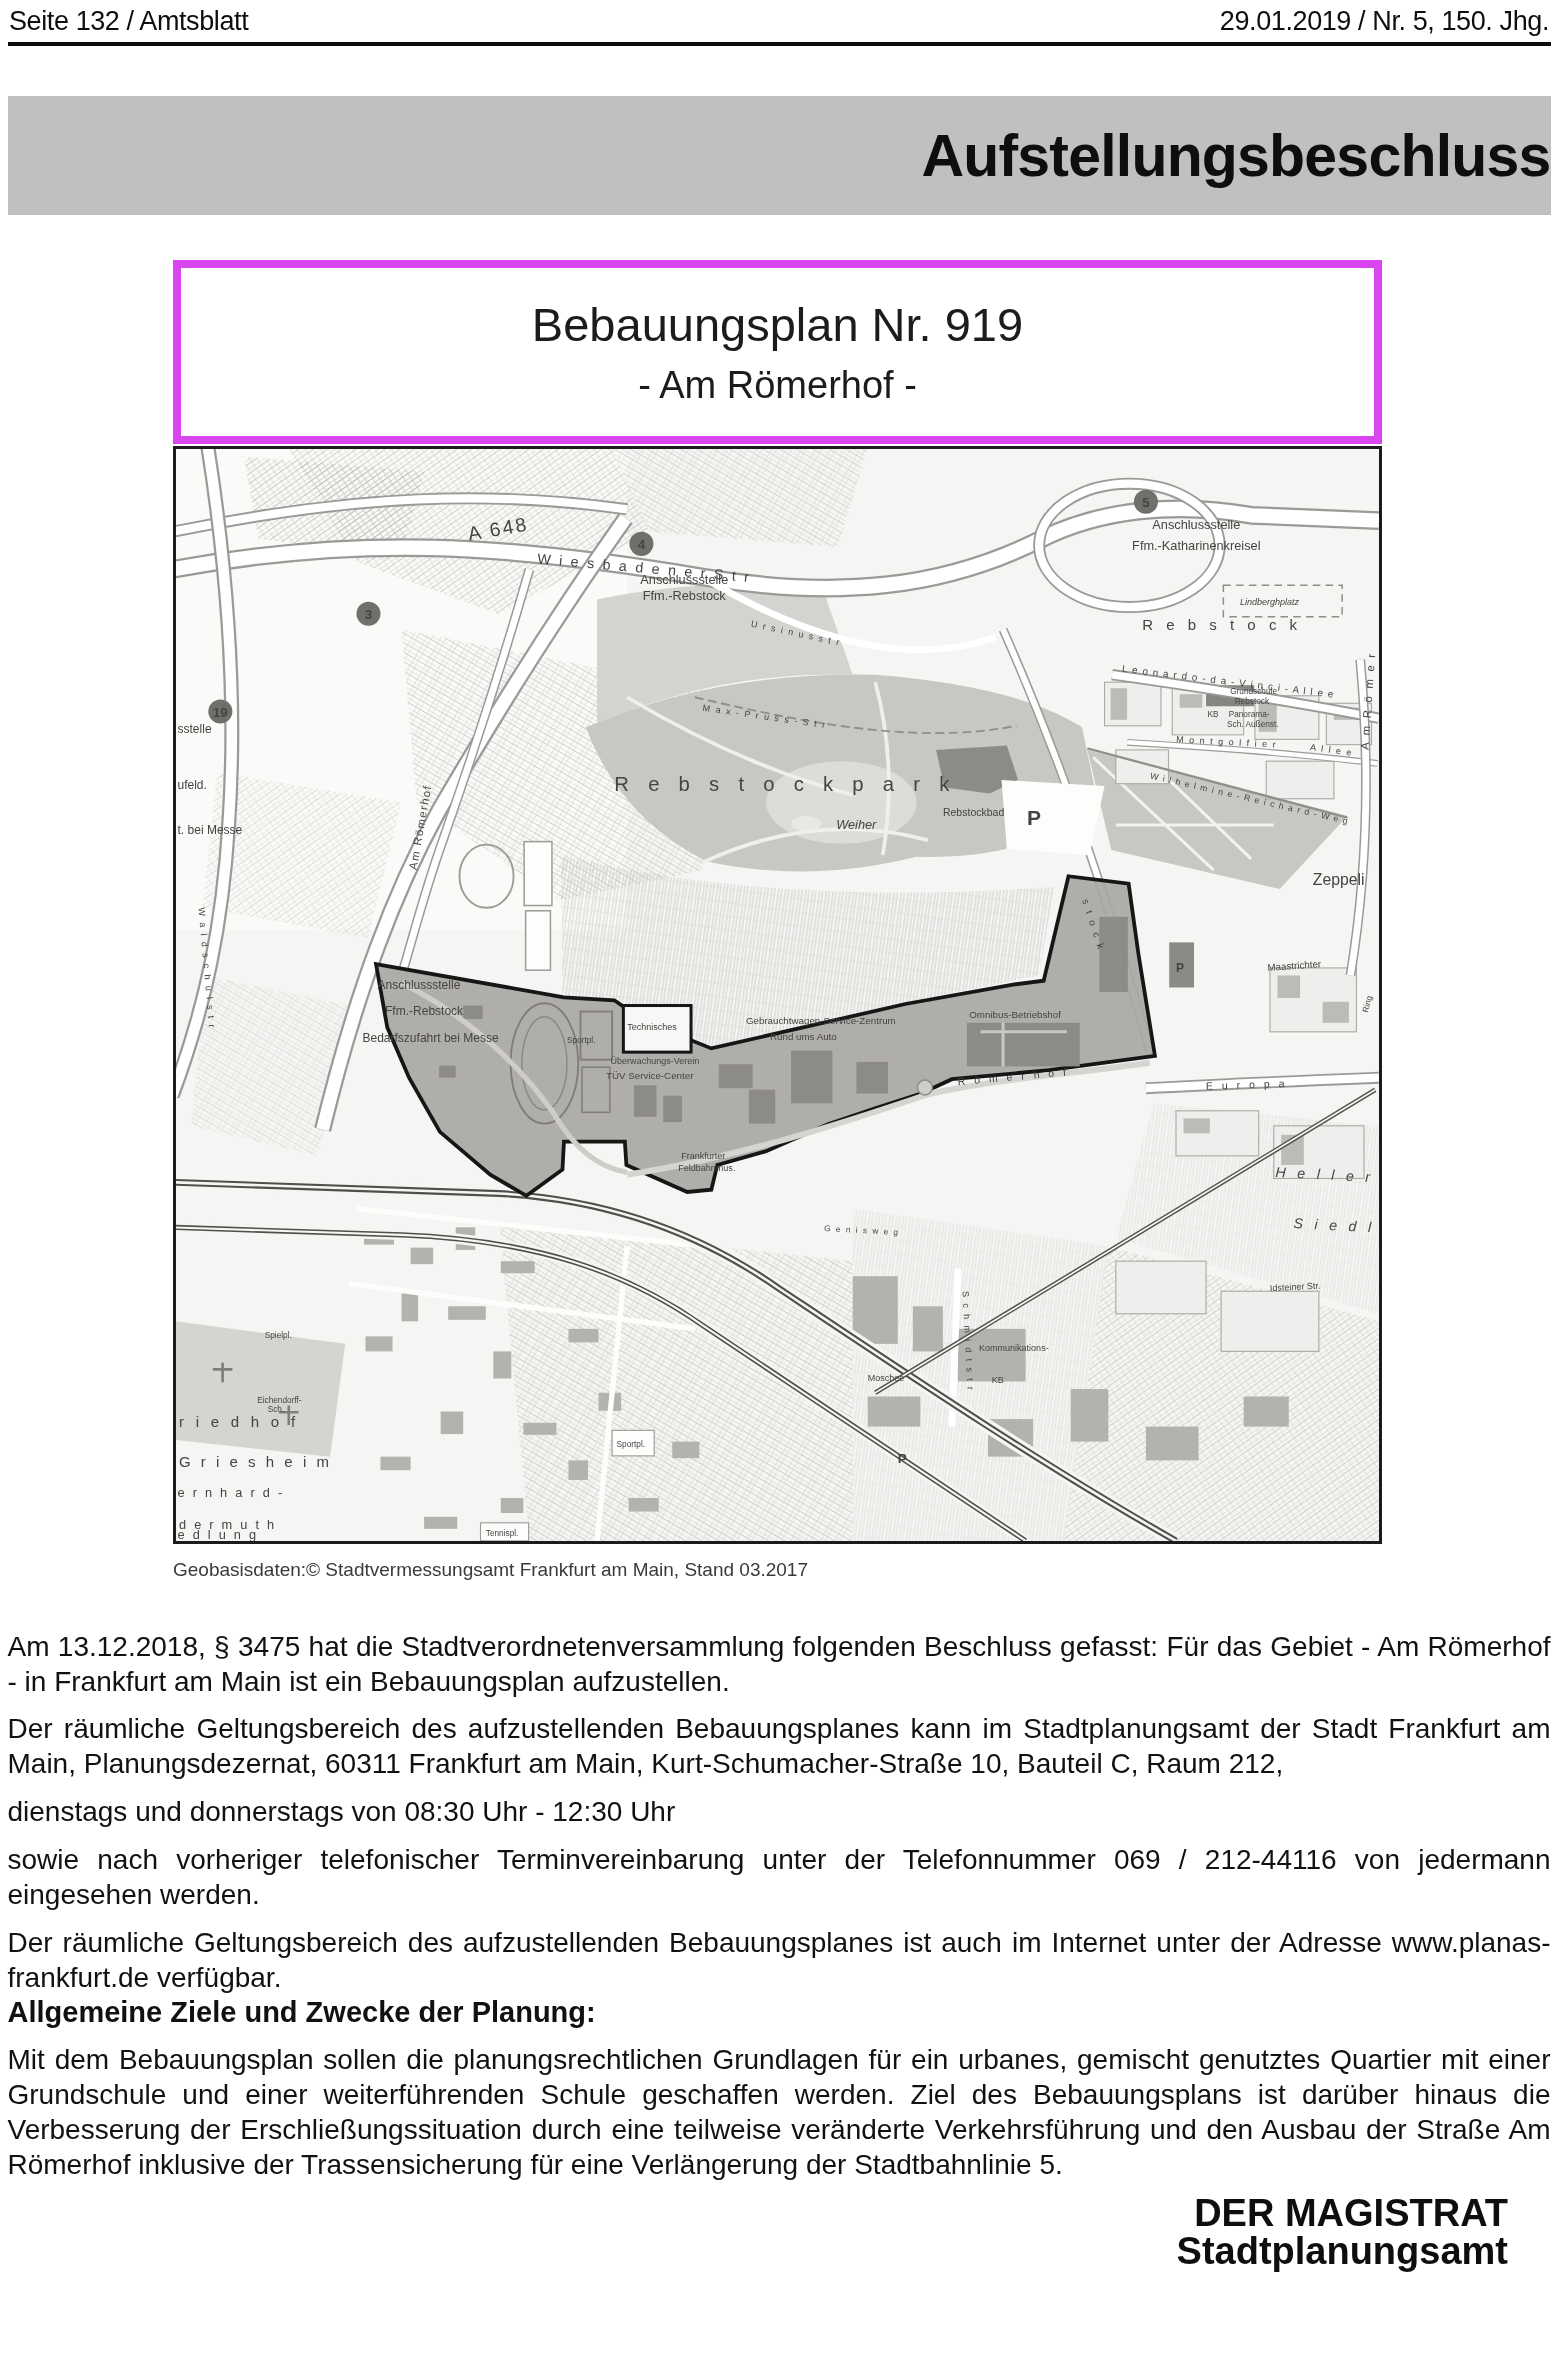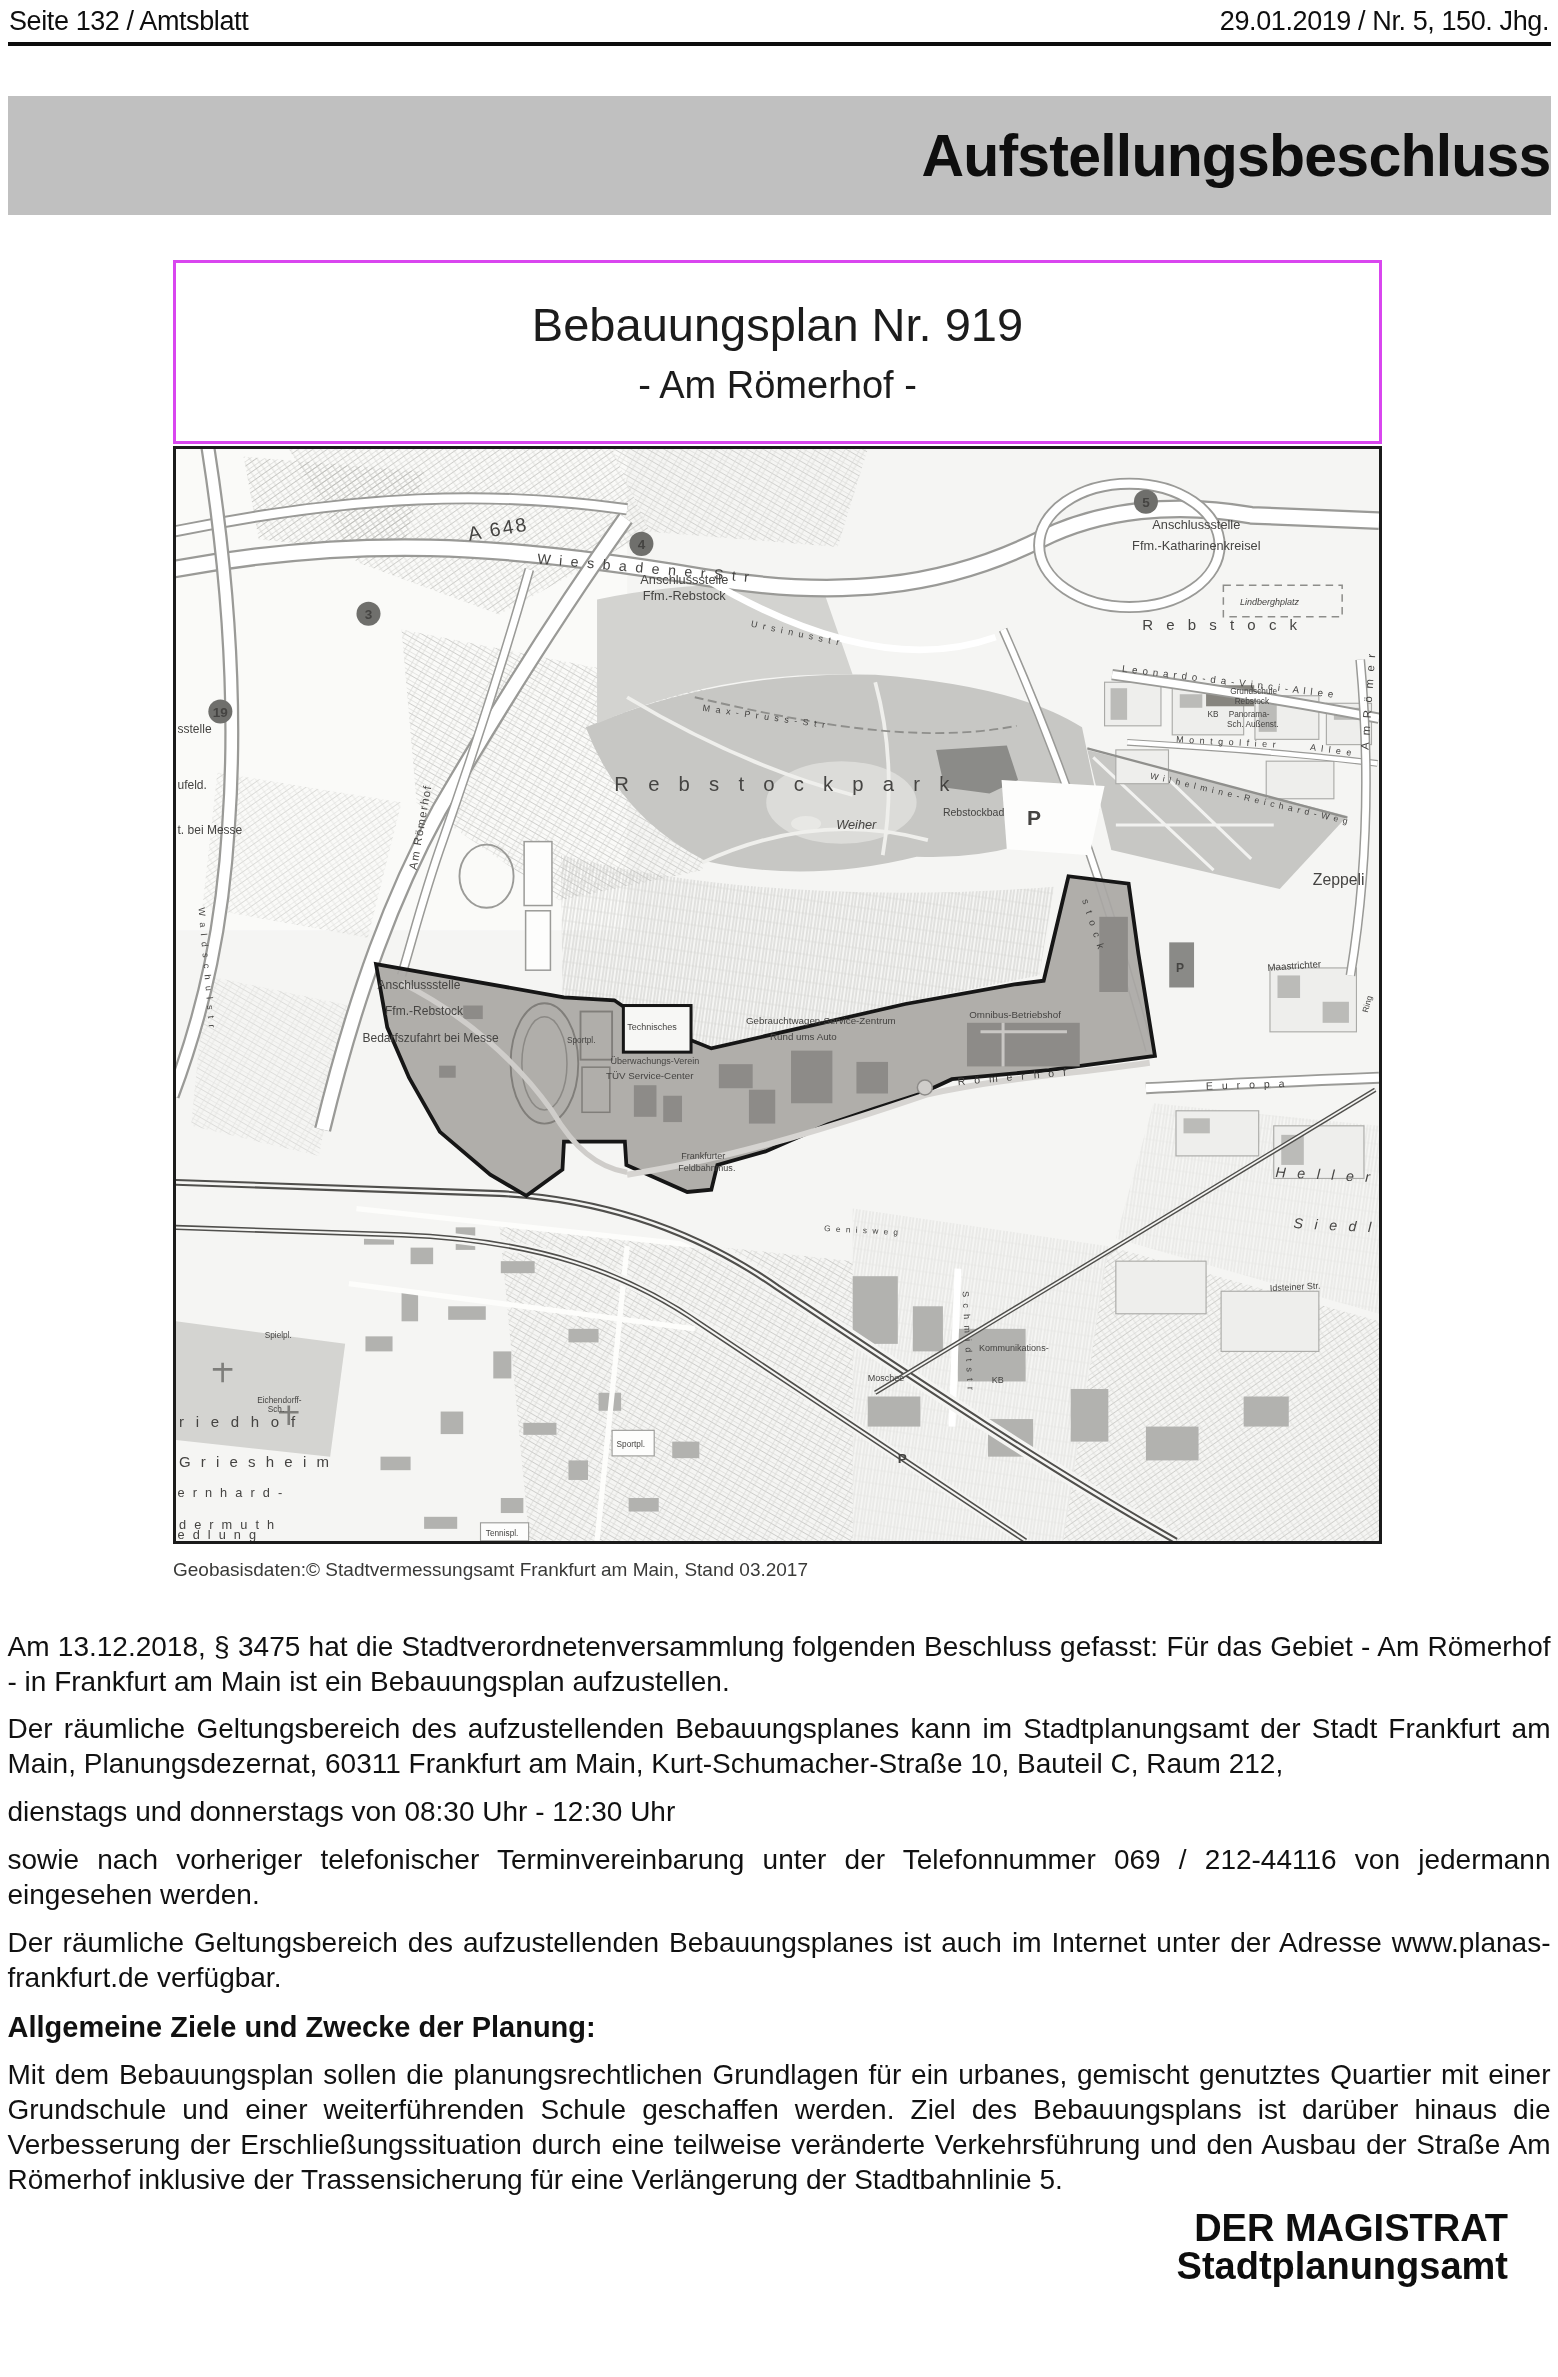--- a/index.html
+++ b/index.html
@@ -9,32 +9,32 @@
 
   .page-header { display:flex; justify-content:space-between; align-items:flex-start;
     padding:6px 9px 0 9px; font-size:27px; letter-spacing:-0.4px; }
   .header-rule { height:4.5px; background:#0d0d0d; margin:4.5px 7.5px 0 7.5px; }
 
   .banner { margin:50px 7.5px 0 7.5px; height:119px; background:#c0c0c0;
     display:flex; align-items:center; justify-content:flex-end; }
   .banner-title { font-size:59px; font-weight:bold; letter-spacing:-0.8px; }
 
   .map-figure { width:1209px; margin:45px 0 0 173px; }
-  .map-title-box { border:3px solid #d946ef; background:#ffffff; height:184px;
+  .map-title-box { border:8px solid #d946ef; background:#ffffff; height:184px;
     display:flex; flex-direction:column; align-items:center; justify-content:center; }
   .map-title-1 { font-size:47px; letter-spacing:0; color:#1c1c1c; }
   .map-title-2 { font-size:38px; margin-top:12px; color:#1c1c1c; }
   .map-frame { border:3px solid #1b1b1b; margin-top:1.5px; width:1209px; height:1098px;
     background:#f5f5f3; overflow:hidden; }
   .map-caption { margin-top:15px; font-size:19px; color:#3a3a38; }
 
   .doc-body { margin:48px 7.5px 0 7.5px; font-size:28px; line-height:35px; color:#111; }
   .doc-body p { text-align:justify; margin-top:12.8px; }
   .doc-body p.first { margin-top:0; }
-  .doc-body h2 { font-size:29px; line-height:35px; margin-top:15px; font-weight:bold; }
+  .doc-body h2 { font-size:29px; line-height:35px; font-weight:bold; }
 
   .doc-footer { margin:12px 50px 0 7.5px; text-align:right;
     font-size:38px; line-height:38px; font-weight:bold; }
 
   svg text { font-family:"Liberation Sans", sans-serif; fill:#454442; }
   .lbl-it { font-style:italic; }
 </style>
 </head>
 <body>
 

